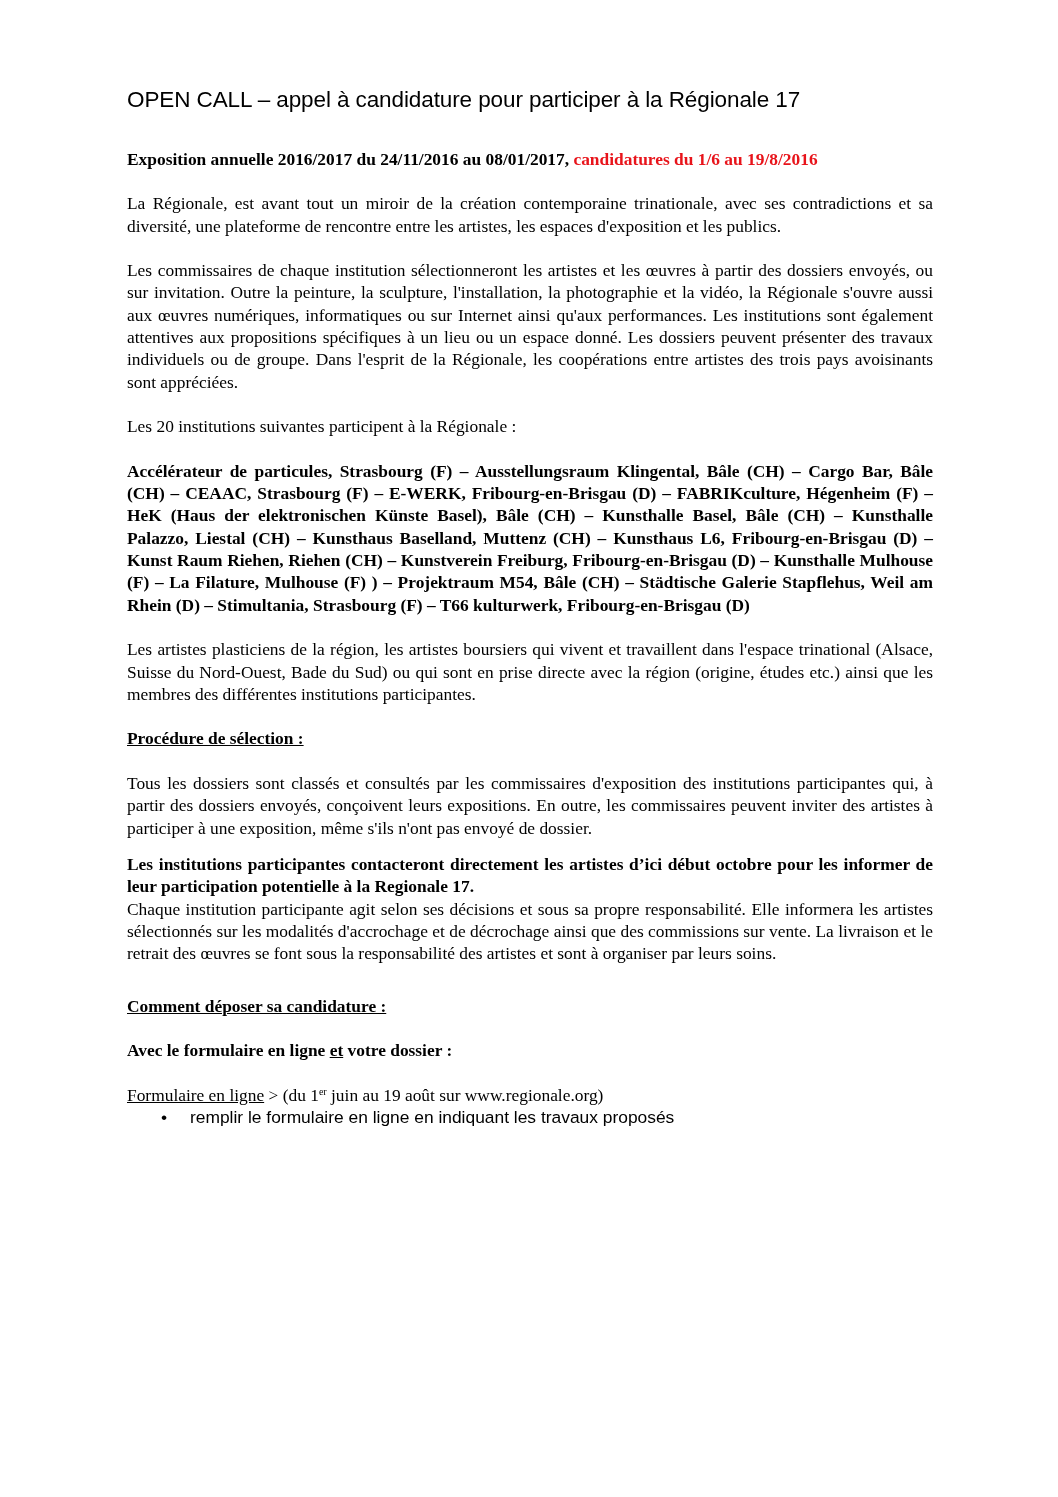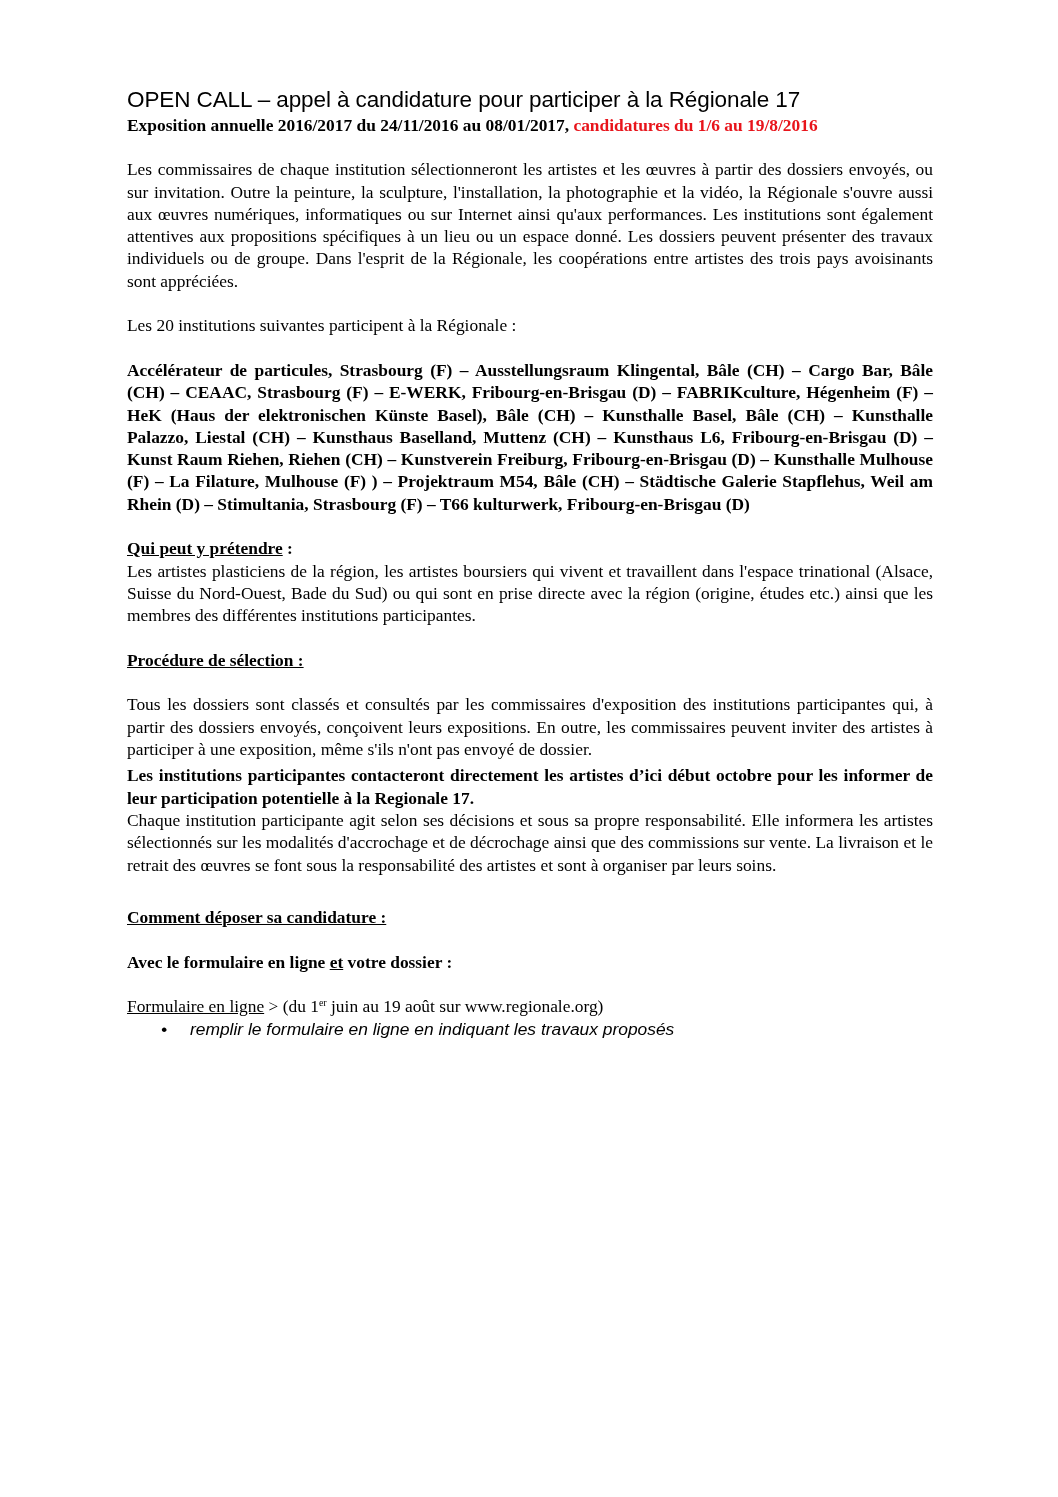--- a/index.html
+++ b/index.html
@@ -1,49 +1,49 @@
 <!DOCTYPE html>
 <html><head>
   <meta charset="utf-8">
   <style>
     html, body { margin: 0; padding: 0; background: #ffffff; }
     body { width: 1058px; height: 1497px; position: relative; overflow: hidden; color: #000; }
     .page { position: absolute; left: 127px; top: 86px; width: 806px; font-family: "Liberation Sans", sans-serif; font-size: 17.4px; line-height: 22.3px; }
-    .title { font-size: 22.5px; line-height: 28px; margin: 0 0 0 0; font-weight: normal; letter-spacing: -0.1px; }
+    .title { font-size: 22.5px; line-height: 28px; margin: 0 0 34px 0; font-weight: normal; letter-spacing: -0.1px; }
     .subtitle { font-weight: bold; margin: 0 0 22px 0; }
     .subtitle .red { color: #e8141b; }
     p { margin: 0; text-align: justify; font-family: Liberation Serif, serif; }
     .gap { margin-bottom: 22.3px; }
     .bold { font-weight: bold; }
     .u { text-decoration: underline; }
     ul { margin: 0; padding-left: 63px; list-style: none; }
-    ul li { position: relative; font-style: italic; }
+    ul li { position: relative; }
     ul li::before { content: "\2022"; position: absolute; left: -29px; }
     sup { font-size: 10px; line-height: 0; vertical-align: 6px; }
   </style>
 </head>
 <body>
 
 <div class="page">
   <h1 class="title">OPEN CALL – appel à candidature pour participer à la Régionale 17</h1>
 
   <p class="subtitle"><span>Exposition annuelle 2016/2017 du 24/11/2016 au 08/01/2017, </span><span class="red">candidatures du 1/6 au 19/8/2016</span></p>
 
+  <p class="gap">La Régionale, est avant tout un miroir de la création contemporaine trinationale, avec ses contradictions et sa diversité, une plateforme de rencontre entre les artistes, les espaces d'exposition et les publics.</p>
 
   <p class="gap">Les commissaires de chaque institution sélectionneront les artistes et les œuvres à partir des dossiers envoyés, ou sur invitation. Outre la peinture, la sculpture, l'installation, la photographie et la vidéo, la Régionale s'ouvre aussi aux œuvres numériques, informatiques ou sur Internet ainsi qu'aux performances. Les institutions sont également attentives aux propositions spécifiques à un lieu ou un espace donné. Les dossiers peuvent présenter des travaux individuels ou de groupe. Dans l'esprit de la Régionale, les coopérations entre artistes des trois pays avoisinants sont appréciées.</p>
 
   <p class="gap">Les 20 institutions suivantes participent à la Régionale :</p>
 
   <p class="gap bold">Accélérateur de particules, Strasbourg (F) – Ausstellungsraum Klingental, Bâle (CH) – Cargo Bar, Bâle (CH)  – CEAAC, Strasbourg (F) –  E-WERK, Fribourg-en-Brisgau (D) – FABRIKculture, Hégenheim (F) – HeK (Haus der elektronischen Künste Basel), Bâle (CH) – Kunsthalle Basel, Bâle (CH) – Kunsthalle Palazzo, Liestal (CH) – Kunsthaus Baselland, Muttenz (CH) – Kunsthaus L6, Fribourg-en-Brisgau (D) – Kunst Raum Riehen, Riehen (CH) – Kunstverein Freiburg, Fribourg-en-Brisgau (D) – Kunsthalle Mulhouse (F) – La Filature, Mulhouse (F) ) – Projektraum M54, Bâle (CH) – Städtische Galerie Stapflehus, Weil am Rhein (D) – Stimultania, Strasbourg (F)  – T66 kulturwerk, Fribourg-en-Brisgau (D)</p>
 
-  <p><span class="bold u">Qui peut y prétendre</span><span class="bold"> :</span></p>
   <p class="gap">Les artistes plasticiens de la région, les artistes boursiers qui vivent et travaillent dans l'espace trinational (Alsace, Suisse du Nord-Ouest, Bade du Sud) ou qui sont en prise directe avec la région (origine, études etc.) ainsi que les membres des différentes institutions participantes.</p>
 
   <p class="gap bold u" style="display:inline-block;">Procédure de sélection :</p>
-  <p class="gap" style="margin-bottom:4px;">Tous les dossiers sont classés et consultés par les commissaires d'exposition des institutions participantes qui, à partir des dossiers envoyés, conçoivent leurs expositions. En outre, les commissaires peuvent inviter des artistes à participer à une exposition, même s'ils n'ont pas envoyé de dossier.</p>
+  <p class="gap" style="margin-bottom:14px;">Tous les dossiers sont classés et consultés par les commissaires d'exposition des institutions participantes qui, à partir des dossiers envoyés, conçoivent leurs expositions. En outre, les commissaires peuvent inviter des artistes à participer à une exposition, même s'ils n'ont pas envoyé de dossier.</p>
   <p class="bold">Les institutions participantes contacteront directement les artistes d’ici début octobre pour les informer de leur participation potentielle à la Regionale 17.</p>
   <p class="gap">Chaque institution participante agit selon ses décisions et sous sa propre responsabilité. Elle informera les artistes sélectionnés sur les modalités d'accrochage et de décrochage ainsi que des commissions sur vente. La livraison et le retrait des œuvres se font sous la responsabilité des artistes et sont à organiser par leurs soins.</p>
 
   <p class="gap bold u" style="display:inline-block;margin-top:8px;">Comment déposer sa candidature :</p>
 
   <p class="gap bold"><span>Avec le formulaire en ligne </span><span class="u">et</span><span> votre dossier :</span></p>
 
   <p><span class="u">Formulaire en ligne</span><span> &gt; (du 1</span><sup>er</sup><span> juin au 19 août sur www.regionale.org)</span></p>
 
   <ul>

